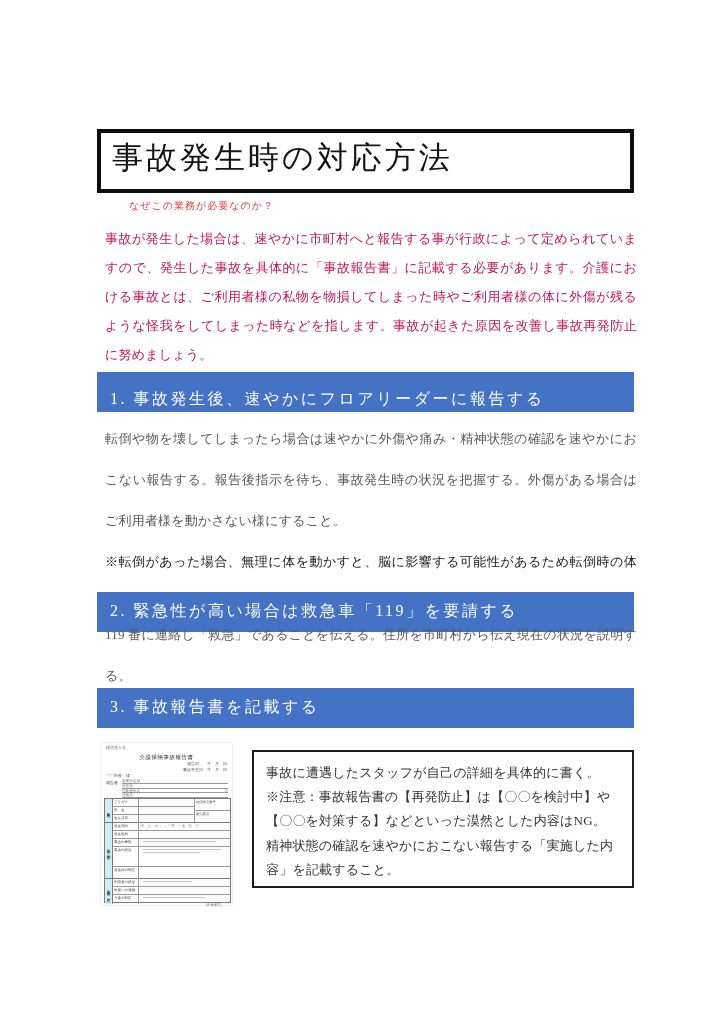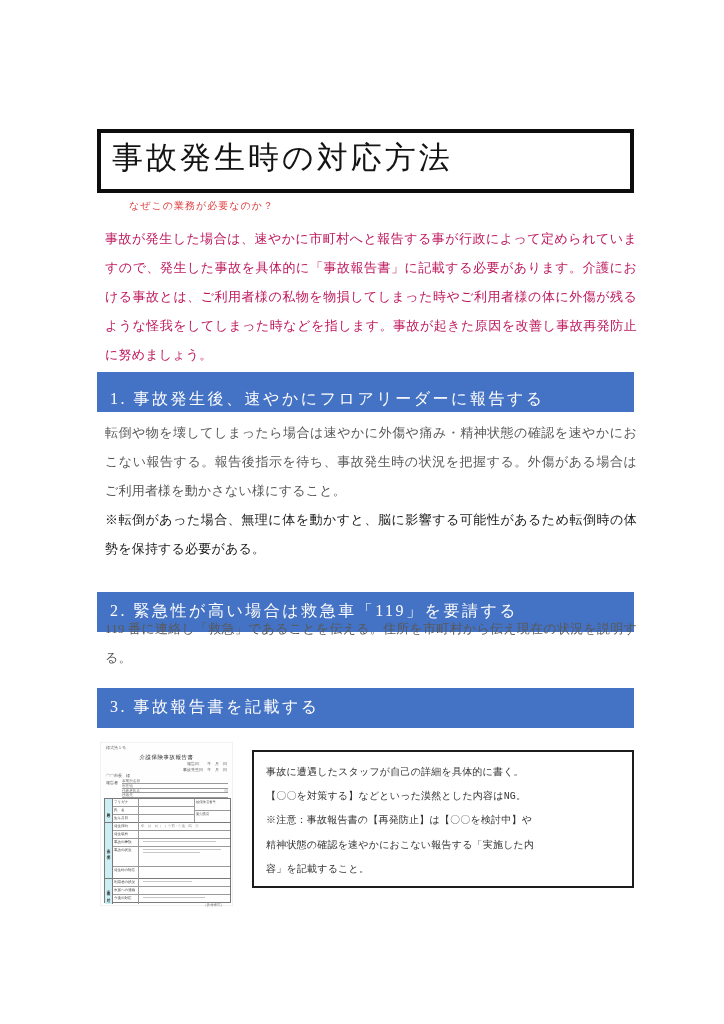--- a/index.html
+++ b/index.html
@@ -49,38 +49,38 @@
     padding: 0 8px 2px 13px;
     font-size: 16px; letter-spacing: 2.5px;
     white-space: nowrap;
   }
   .bar-1 { top: 372px; align-items: flex-end; }
   .bar-2 { top: 592px; }
   .bar-3 { top: 688px; }
 
   .section-body {
     left: 105px; width: 532px;
-    font-size: 13px; line-height: 29px; letter-spacing: 0.2px;
+    font-size: 13px; line-height: 41px; letter-spacing: 0.2px;
     text-align: justify;
   }
   .body-gray  { color: #595959; }
   .body-note  { color: #1a1a1a; font-weight: normal; }
   .s1-body { top: 418px; }
   .s2-body { top: 614px; }
 
   
   .callout {
     left: 252px; top: 750px; width: 382px; height: 138px;
     border: 2px solid #1c1c1c;
     padding: 9px 12px 0 12px;
     background: #ffffff;
   }
   .callout-line {
-    font-size: 10px; line-height: 24.2px; letter-spacing: 0.2px;
-    color: #333333; white-space: nowrap; font-family: Liberation Mono, monospace;
+    font-size: 13px; line-height: 24.2px; letter-spacing: 0.2px;
+    color: #333333; white-space: nowrap;
   }
 
   
   .form-thumb {
     left: 100px; top: 742px; width: 133px; height: 164px;
     background: #fefefe;
     border: 1px solid #f1f1f1;
     font-family: "Liberation Sans", "DejaVu Sans", sans-serif;
     color: #4a4a4a;
   }
@@ -259,17 +259,17 @@
             </div>
           </div>
       </div>
     </div>
   </div>
   <div class="abs f-caption">（参考様式）</div>
 </div>
 
 <div class="abs callout">
   <div class="callout-line">事故に遭遇したスタッフが自己の詳細を具体的に書く。</div>
+  <div class="callout-line">※注意：事故報告書の【再発防止】は【〇〇を検討中】や</div>
   <div class="callout-line">【〇〇を対策する】などといった漠然とした内容はNG。</div>
-  <div class="callout-line">※注意：事故報告書の【再発防止】は【〇〇を検討中】や</div>
   <div class="callout-line">精神状態の確認を速やかにおこない報告する「実施した内</div>
   <div class="callout-line">容」を記載すること。</div>
 </div>
 
 </body></html>

